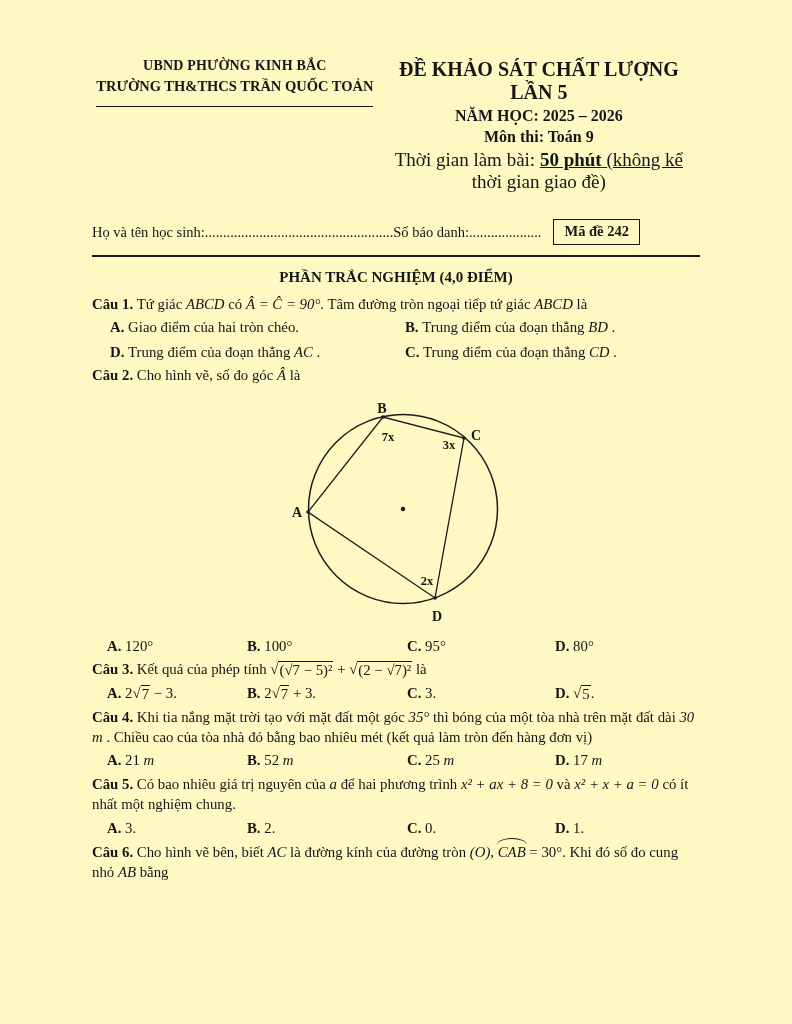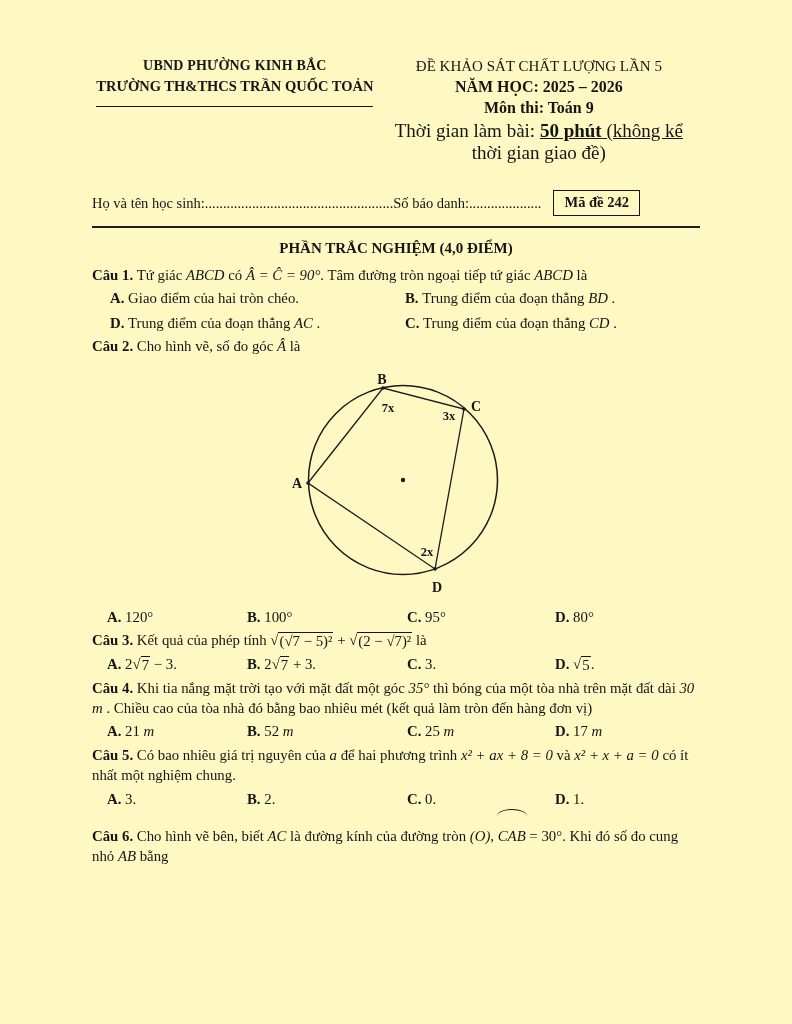--- a/index.html
+++ b/index.html
@@ -11,41 +11,41 @@
   .bd{font-weight:bold;}
   .it{font-style:italic;}
   .u{text-decoration:underline;}
   
   .header{display:flex;}
   .header-left{width:47%;text-align:center;}
   .header-right{width:53%;text-align:center;}
   .org{font-weight:bold;font-size:14px;letter-spacing:.2px;}
   .school{font-weight:bold;font-size:14.5px;margin-top:4px;}
   .school span{border-bottom:1.4px solid #151515;padding-bottom:12px;}
-  .exam-title{font-weight:normal;font-size:15px;}
+  .exam-title{font-weight:bold;font-size:20px;}
   .exam-sub{font-weight:bold;font-size:16px;margin-top:3px;}
   .exam-time{font-size:19px;margin-top:3px;}
   
   .student-row{display:flex;align-items:center;margin-top:26px;font-size:14.5px;white-space:nowrap;}
   .code-box{margin-left:12px;border:1.7px solid #151515;padding:3px 10px 4px 10px;font-weight:bold;font-size:14.5px;}
   .rule{border-top:2px solid #1c1c1c;margin-top:10px;}
   .section-title{text-align:center;font-weight:bold;font-size:15px;margin-top:12px;font-family:Liberation Serif, serif;}
   
   #questions{margin-top:8px;font-size:14.8px;line-height:1.38;}
   .question{margin-top:3px;}
   .q-label{font-weight:bold;}
   .opts{display:grid;margin-top:3px;row-gap:4px;}
   .opts.cols2{grid-template-columns:295px 1fr;padding-left:18px;}
   .opts.cols4{grid-template-columns:140px 160px 148px 1fr;padding-left:15px;}
   .opt-key{font-weight:bold;}
   
   .sqrt{display:inline-flex;align-items:flex-start;font-style:normal;}
   .sqrt::before{content:"√";line-height:1.15;}
   .sqrt .rad{border-top:1.2px solid currentColor;line-height:1.2;padding:0 1px;}
-  .arc{position:relative;display:inline-block;padding-top:14px;}
+  .arc{position:relative;display:inline-block;padding-top:1px;}
   .arc::before{content:"";position:absolute;left:-1px;right:-1px;top:-3px;height:6px;
     border-top:1.4px solid currentColor;border-radius:50% 50% 0 0/100% 100% 0 0;}
   
   .figure{margin:6px 0 4px 186px;}
   .figure svg{display:block;}
   .figure .circ,.figure .poly{fill:none;stroke:#1b1b1b;}
   .figure .circ{stroke-width:1.5;}
   .figure .poly{stroke-width:1.3;}
   .figure text{font-family:"Liberation Serif","DejaVu Serif",serif;font-weight:bold;fill:#151515;}
   .figure .pt{fill:#1b1b1b;}

